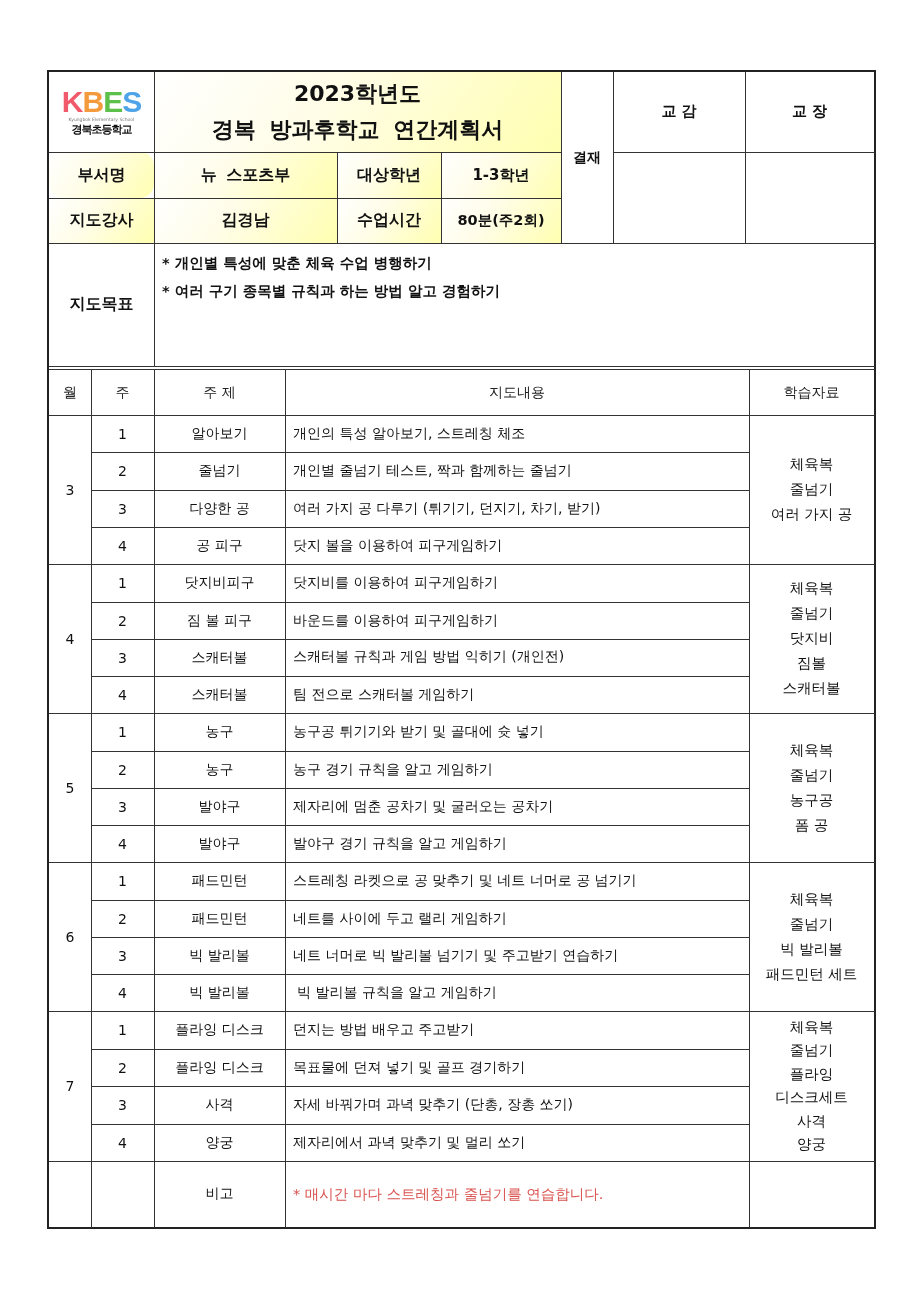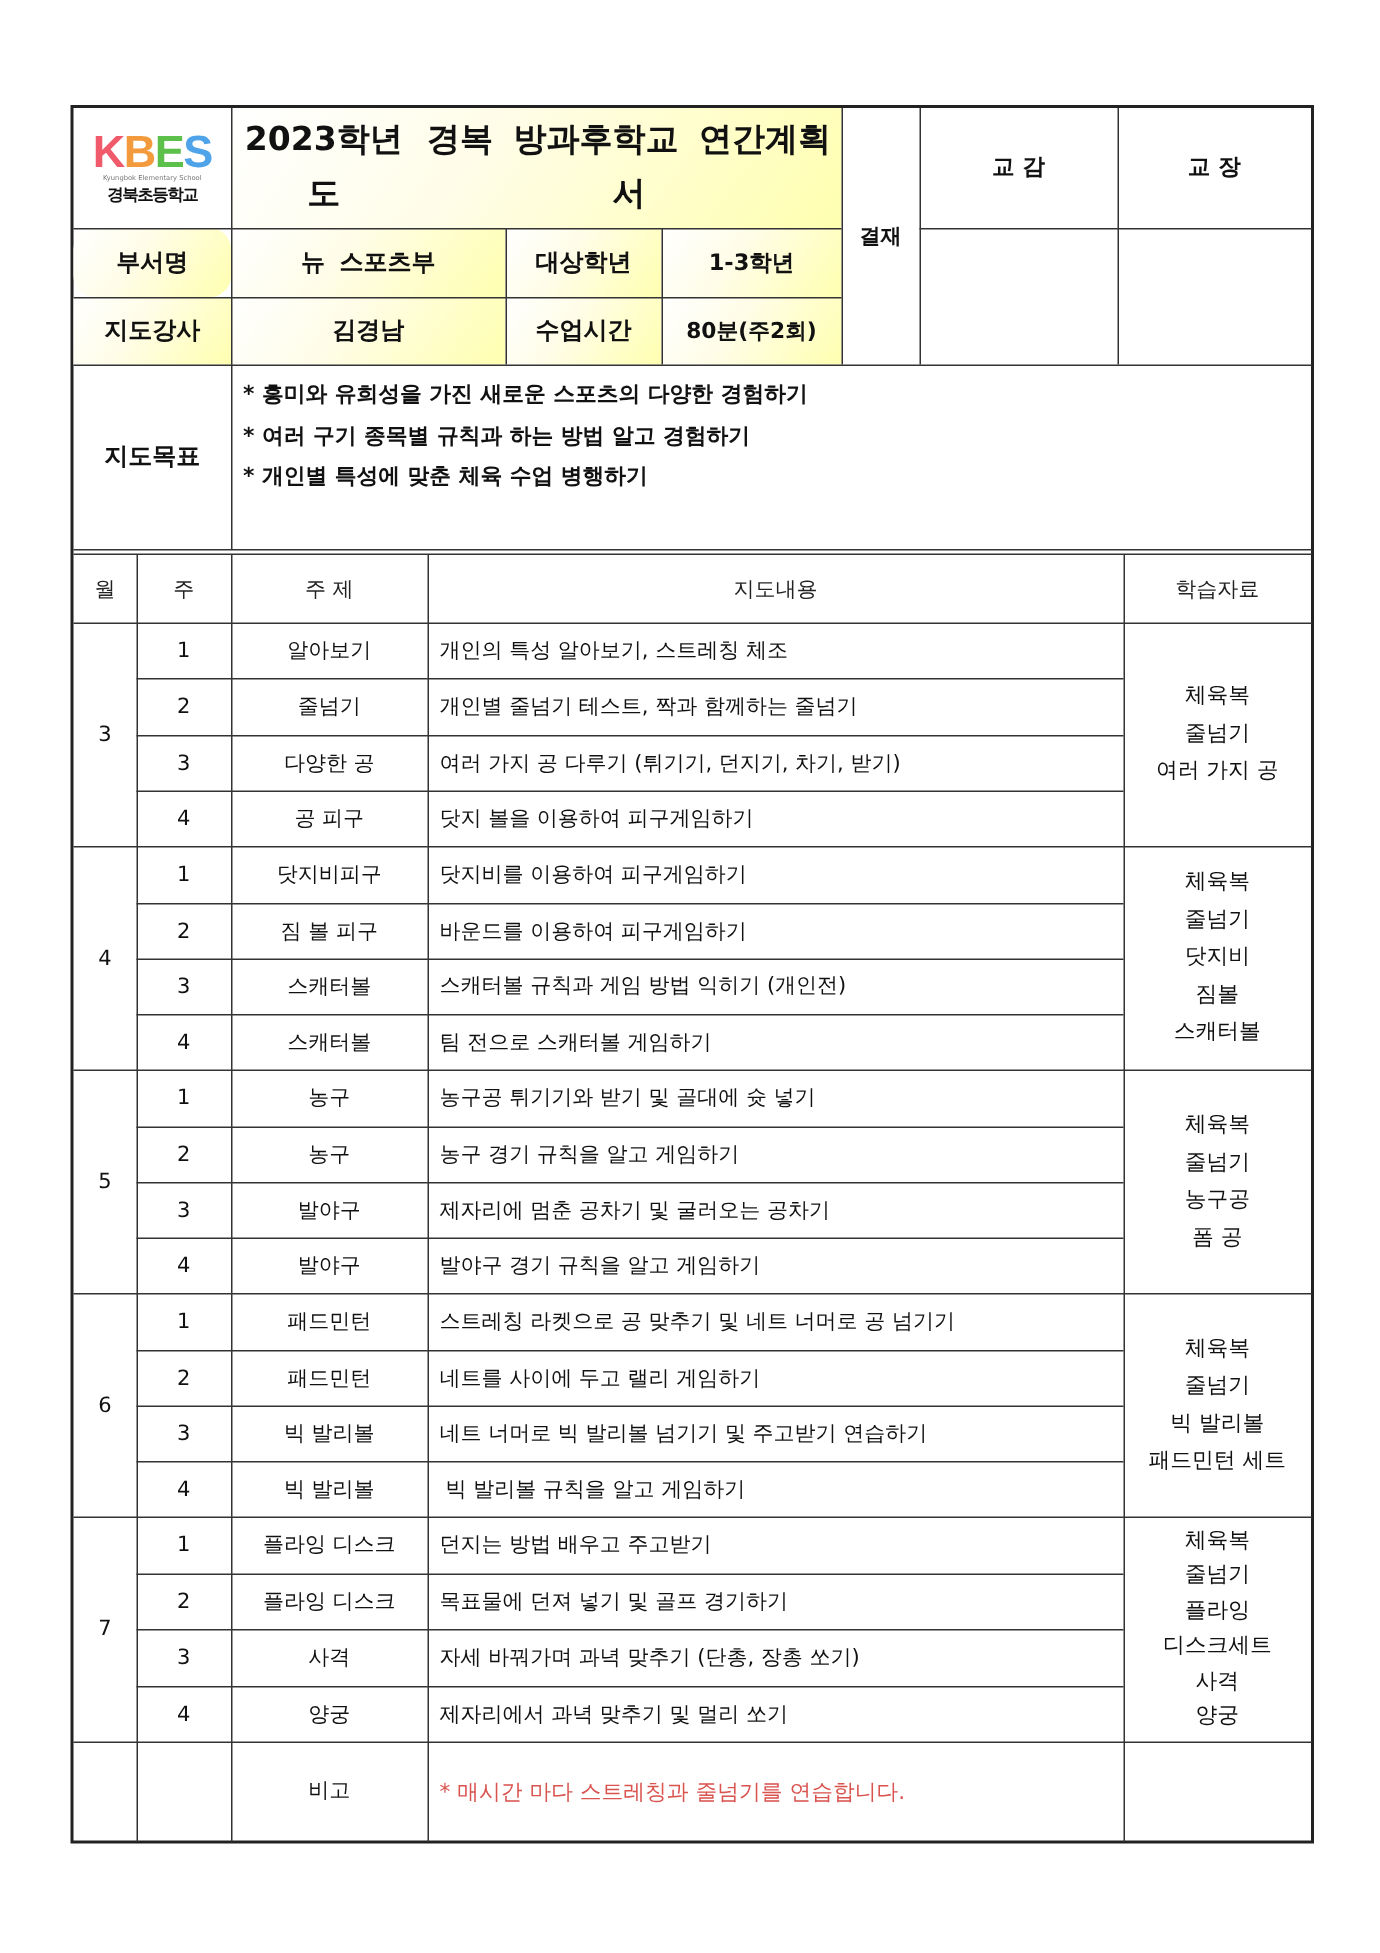--- a/index.html
+++ b/index.html
@@ -4,21 +4,21 @@
 <style>
   html, body { margin: 0; padding: 0; background: #ffffff; }
   body { width: 920px; height: 1302px; position: relative; font-family: "DejaVu Sans", "Liberation Sans", sans-serif; color: #111; }
   .outer { position: absolute; left: 47px; top: 70px; width: 829px; height: 1159px; border: 2px solid #222; box-sizing: border-box; }
   .hl { position: absolute; height: 0; border-top: 1px solid #333; }
   .vl { position: absolute; width: 0; border-left: 1px solid #333; }
   .cell { position: absolute; display: flex; align-items: center; justify-content: center; text-align: center; box-sizing: border-box; }
   .left { justify-content: flex-start; text-align: center; padding-left: 8px; }
   .yel { background: linear-gradient(125deg, #ffffff 0%, #fffde8 40%, #ffffb0 100%); }
   .hd { font-size: 16px; font-weight: bold; }
-  .title { flex-direction: row; font-weight: bold; font-size: 22px; line-height: 36px; }
+  .title { flex-direction: column; font-weight: bold; font-size: 22px; line-height: 36px; }
   .goal-list { position: absolute; left: 162px; top: 250px; font-size: 14.5px; font-weight: bold; line-height: 27.5px; }
   .th { font-size: 14px; color: #222; }
   .td { font-size: 14px; }
   .mat { flex-direction: column; font-size: 14.5px; line-height: 25px; }
   .mat7 { flex-direction: column; font-size: 14.5px; line-height: 23.5px; }
   .note { color: #d9534f; font-size: 14.5px; }
   .logo { flex-direction: column; }
   .logo-k { display: flex; font-family: "Liberation Sans", sans-serif; font-weight: bold; font-size: 30px; letter-spacing: -1px; line-height: 30px; }
   .logo-sub { font-size: 4.5px; color: #777; line-height: 6px; }
   .logo-kr { font-size: 11px; font-weight: bold; line-height: 14px; letter-spacing: -1px; }
@@ -55,23 +55,22 @@
 <div class="cell yel hd" style="left:441px; top:198px; width:120px; height:45px; font-size:14.5px;">80분(주2회)</div>
 
 <div class="cell hd" style="left:561px; top:72px; width:52px; height:171px; font-size:14px;">결재</div>
 <div class="cell hd" style="left:613px; top:72px; width:132px; height:80px; align-items:flex-start; padding-top:30px; font-size:15px; white-space:pre;">교 감</div>
 <div class="cell hd" style="left:745px; top:72px; width:129px; height:80px; align-items:flex-start; padding-top:30px; font-size:15px; white-space:pre;">교 장</div>
 <div class="cell" style="left:613px; top:152px; width:132px; height:91px;"></div>
 <div class="cell" style="left:745px; top:152px; width:129px; height:91px;"></div>
 
 <div class="cell hd" style="left:49px; top:243px; width:105px; height:123px;">지도목표</div>
 <div class="goal-list">
-  <div>* 흥미와 유희성을 가진 새로운 스포츠의 다양한 경험하기</div>
+  <div>* 개인별 특성에 맞춘 체육 수업 병행하기</div>
   <div>* 여러 구기 종목별 규칙과 하는 방법 알고 경험하기</div>
-  <div>* 개인별 특성에 맞춘 체육 수업 병행하기</div>
 </div>
 
 <div class="hl" style="left:154px; top:152px; width:407px;"></div>
 <div class="hl" style="left:613px; top:152px; width:262px;"></div>
 <div class="hl" style="left:49px; top:152px; width:105px;"></div>
 <div class="hl" style="left:49px; top:198px; width:512px;"></div>
 <div class="hl" style="left:49px; top:243px; width:826px;"></div>
 <div class="vl" style="left:154px; top:72px; height:294px;"></div>
 <div class="vl" style="left:337px; top:152px; height:91px;"></div>
 <div class="vl" style="left:441px; top:152px; height:91px;"></div>

